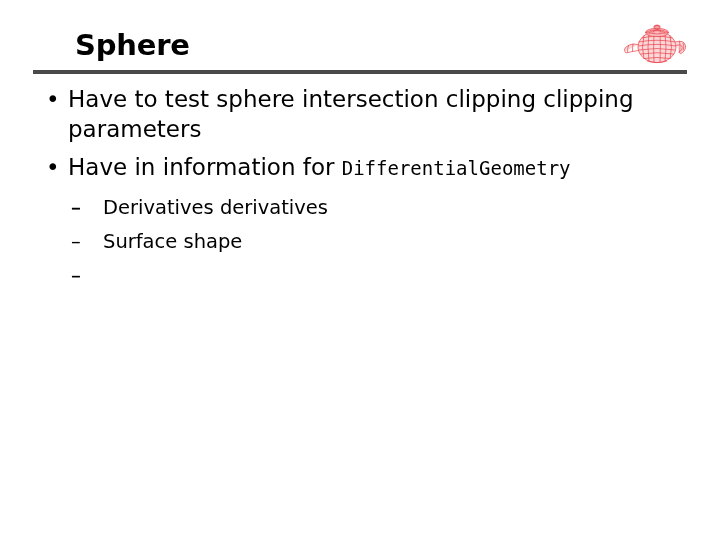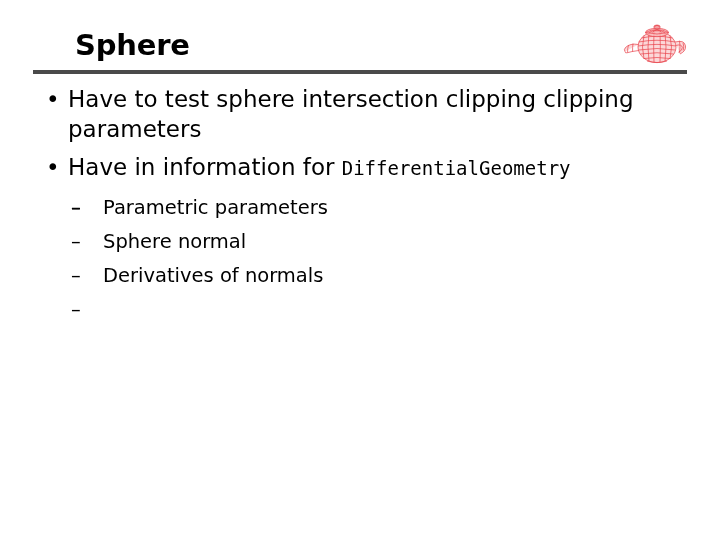--- a/index.html
+++ b/index.html
@@ -177,31 +177,30 @@
       <div class="bullet-l2">
         <span class="marker">–</span>
       </div>
 
       <div class="bullet-l2">
         <span class="marker">–</span>
       </div>
 
       <div class="bullet-l2">
         <span class="marker">–</span>
-        <span>Parametric parameters</span>
-      </div>
-
-      <div class="bullet-l2">
-        <span class="marker">–</span>
-        <span>Sphere normal</span>
-      </div>
-
-      <div class="bullet-l2">
-        <span class="marker">–</span>
-        <span>Derivatives of normals</span>
+        <span>Derivatives derivatives</span>
+      </div>
+
+      <div class="bullet-l2">
+        <span class="marker">–</span>
+        <span>Surface shape</span>
+      </div>
+
+      <div class="bullet-l2">
+        <span class="marker">–</span>
       </div>
 
       <div class="bullet-l2">
         <span class="marker">–</span>
       </div>
 
     </div>
   </div>
 
 </div>

